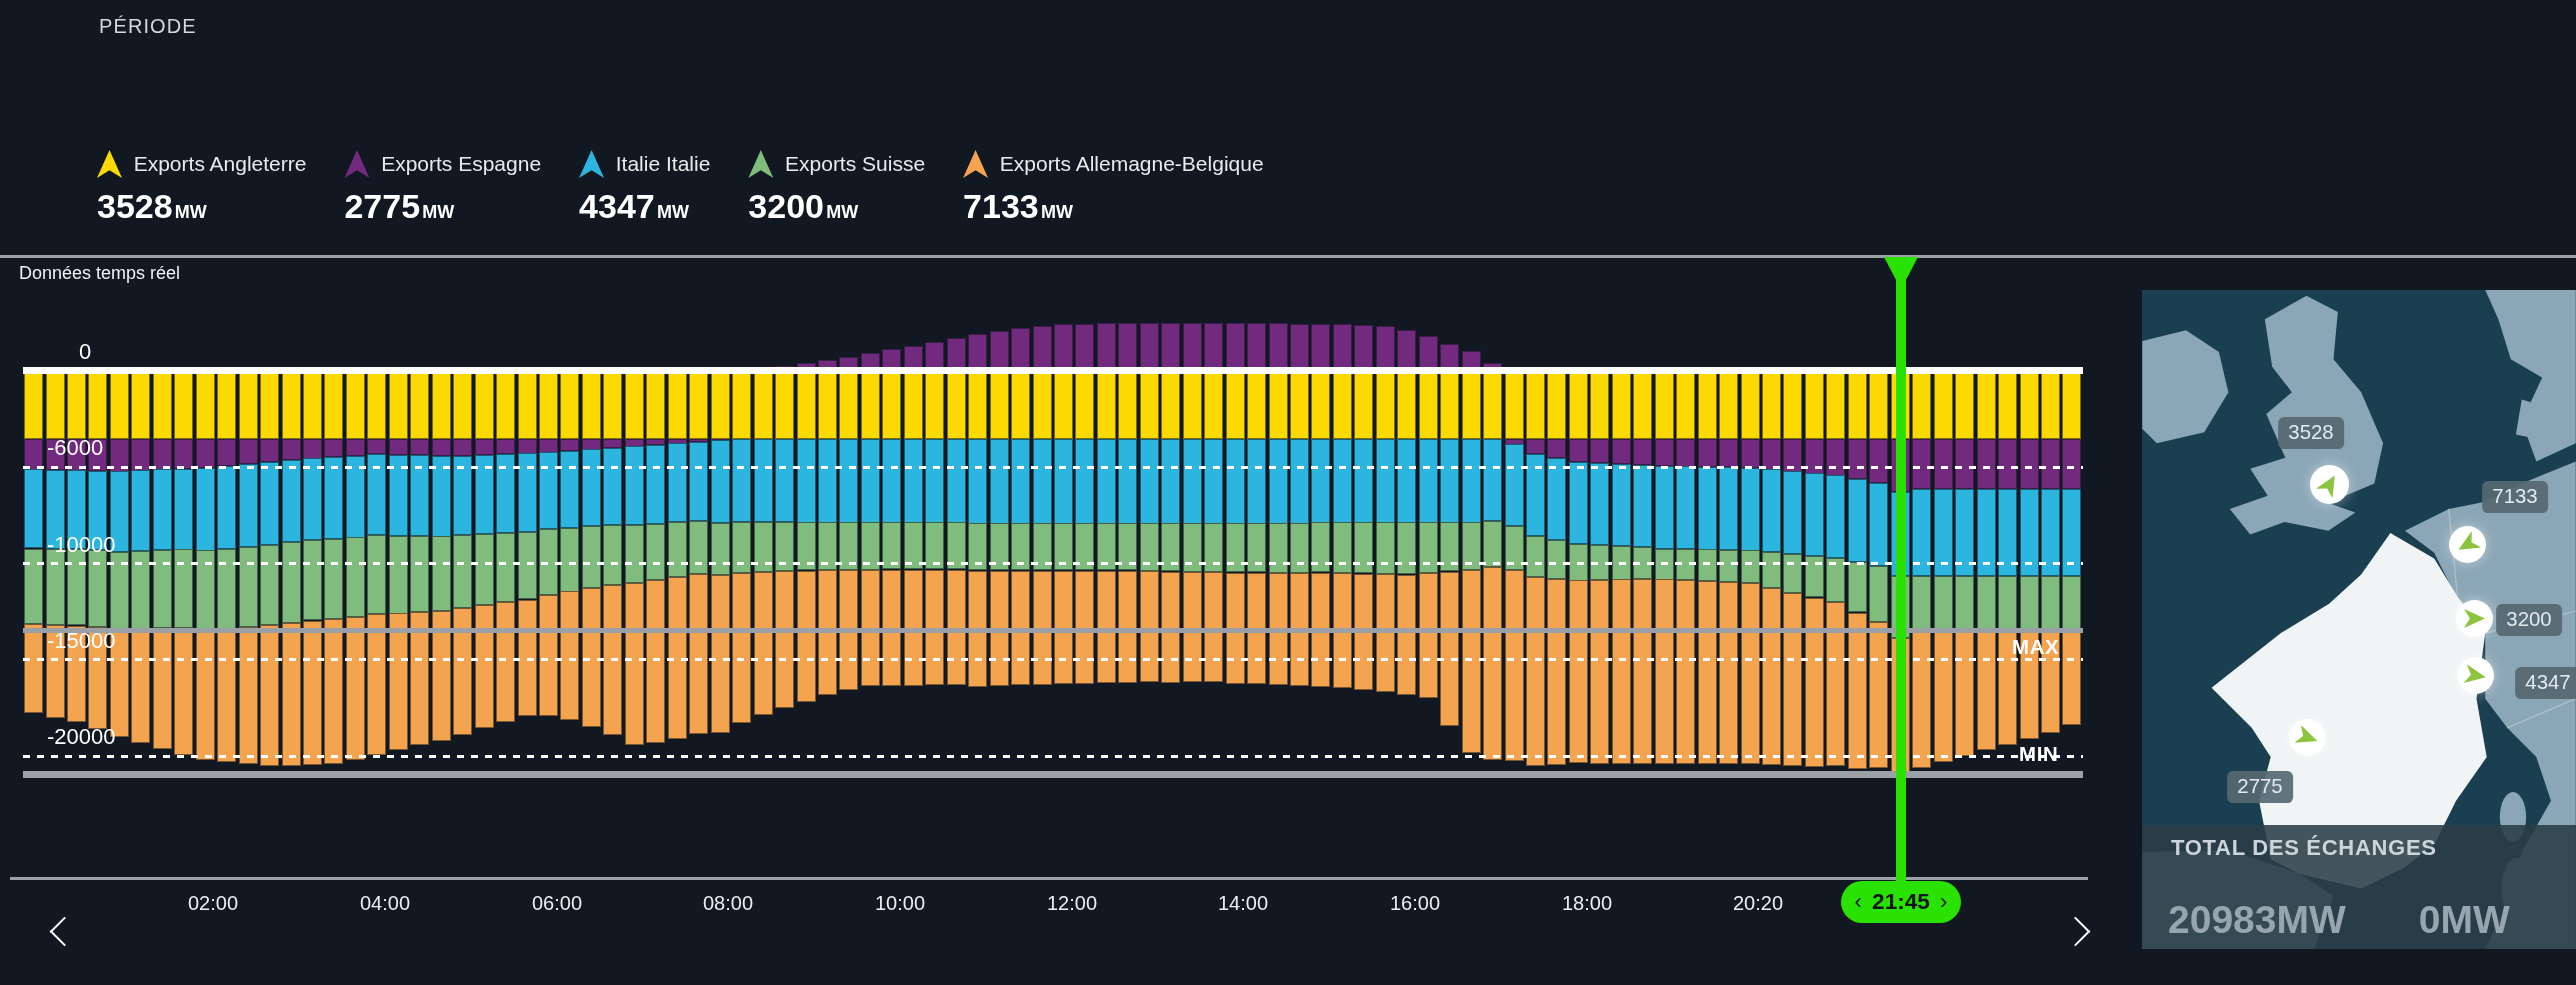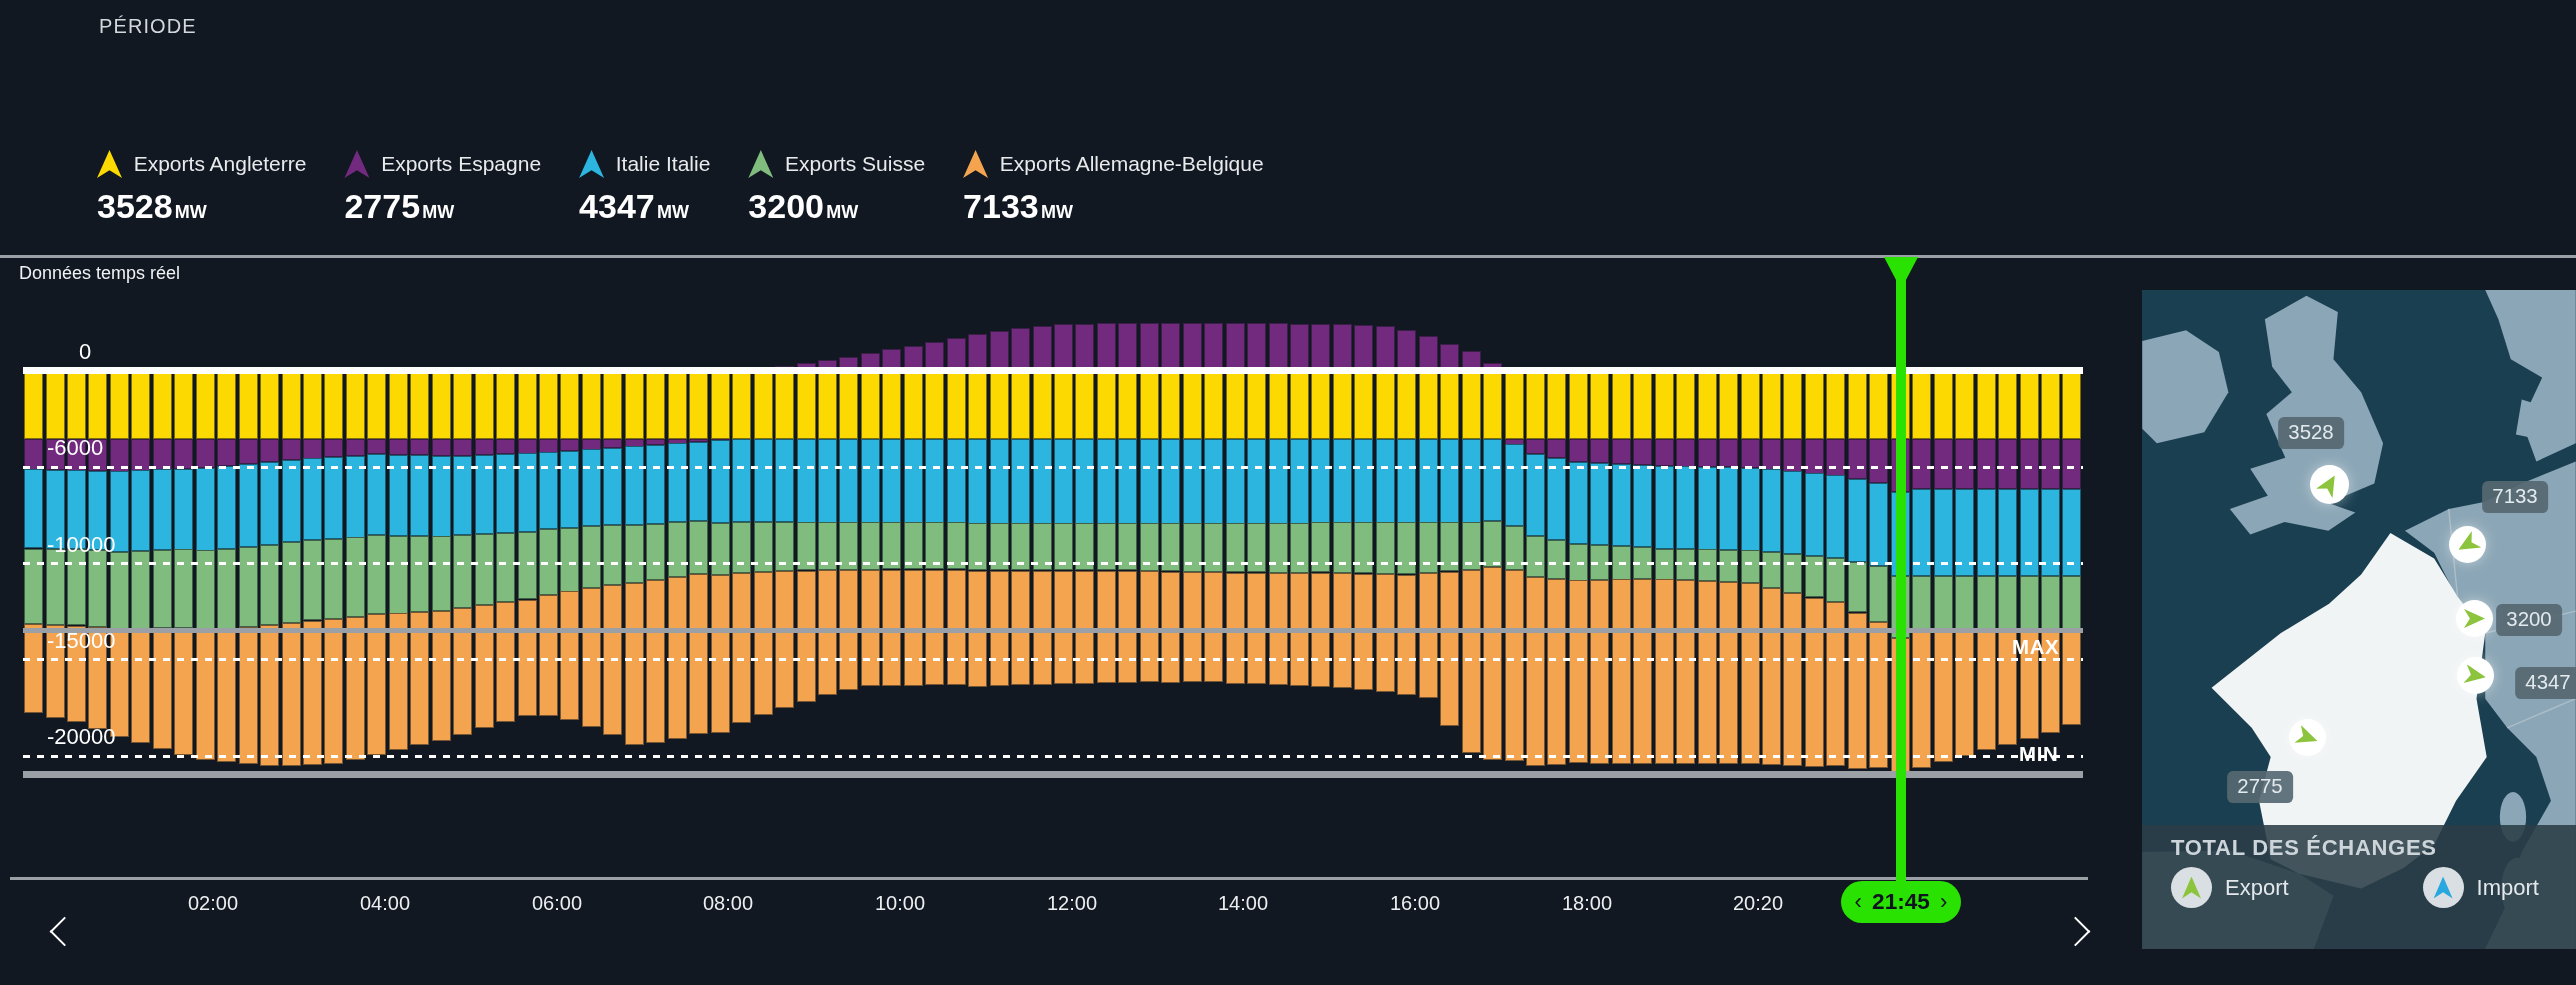--- a/index.html
+++ b/index.html
@@ -697,25 +697,19 @@
         <span class="nav-arrow" style="transform: rotate(100deg);"></span>
       </div>
       <div class="badge" style="left: 406px; top: 393px;">4347</div>
       <div class="pin" style="left: 147px; top: 429px; width: 37px; height: 37px;">
         <span class="nav-arrow" style="transform: rotate(110deg);"></span>
       </div>
       <div class="badge" style="left: 118px; top: 497px;">2775</div>
     </div>
   <div class="overlay">
     <div class="ov-title">TOTAL DES ÉCHANGES</div>
-    <div class="ov-row">
-      <div class="ov-circle">
-          <span class="nav-arrow" id="expArrow" style="background: rgb(140, 196, 62);"></span>
-        </div>
-      <span class="ov-lab">Export</span>
-      <div class="ov-circle" style="margin-left:108px;">
-          <span class="nav-arrow" id="impArrow" style="background: rgb(41, 168, 223);"></span>
-        </div>
-      <span class="ov-lab">Import</span>
+    <div class="ov-vals">
+      <span class="ov-val">20983MW</span>
+      <span class="ov-val" style="margin-left:73px;">0MW</span>
     </div>
   </div>
 </div>
 
 
 </body></html>

